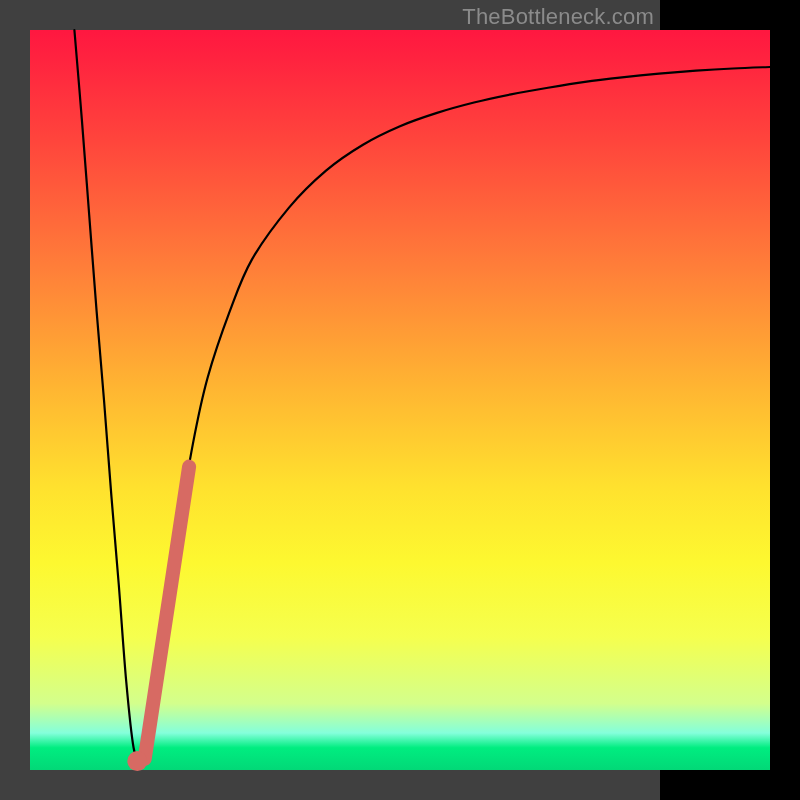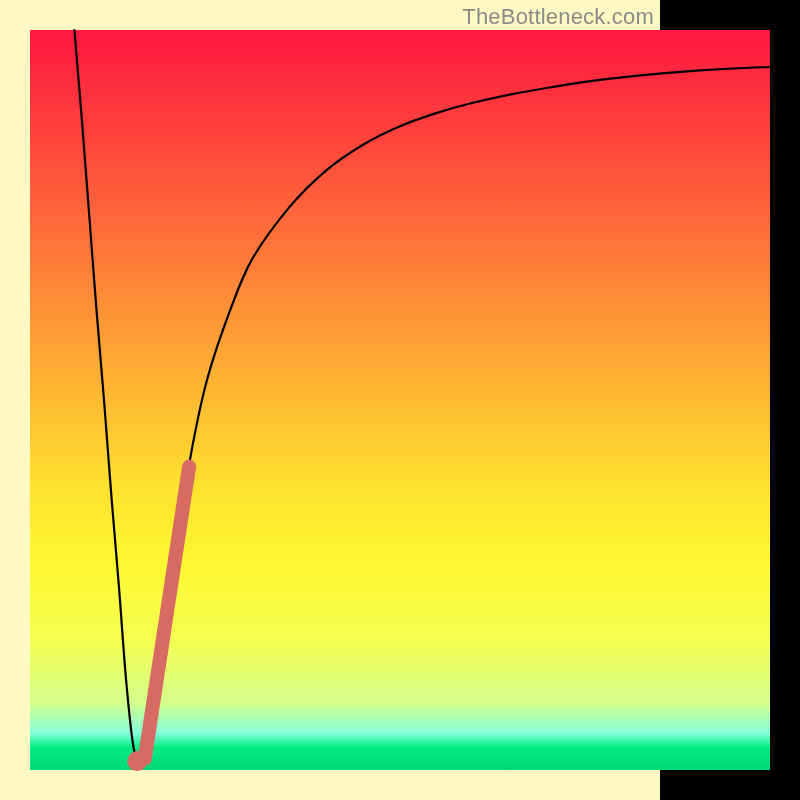--- a/index.html
+++ b/index.html
@@ -8,21 +8,21 @@
     width: 800px;
     height: 800px;
     background: #000;
     overflow: hidden;
     font-family: Arial, Helvetica, sans-serif;
   }
   .frame {
     position: relative;
     width: 660px;
     height: 800px;
-    background: #fef9c3;
+    background: #404040;
   }
   .plot-area {
     position: absolute;
     left: 30px;
     top: 30px;
     width: 740px;
     height: 740px;
     
     background: linear-gradient(
       to bottom,

